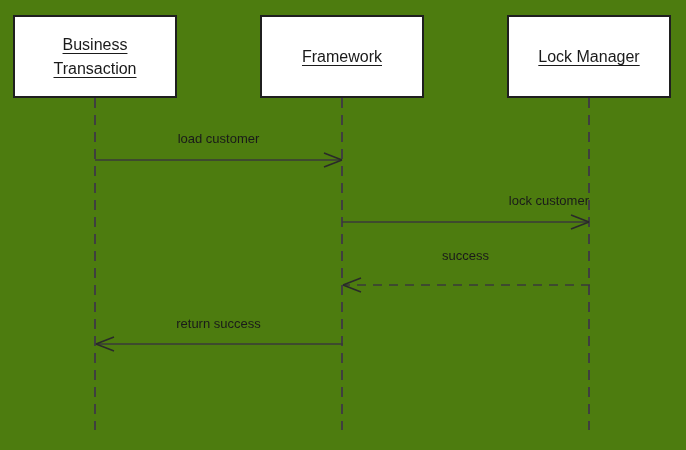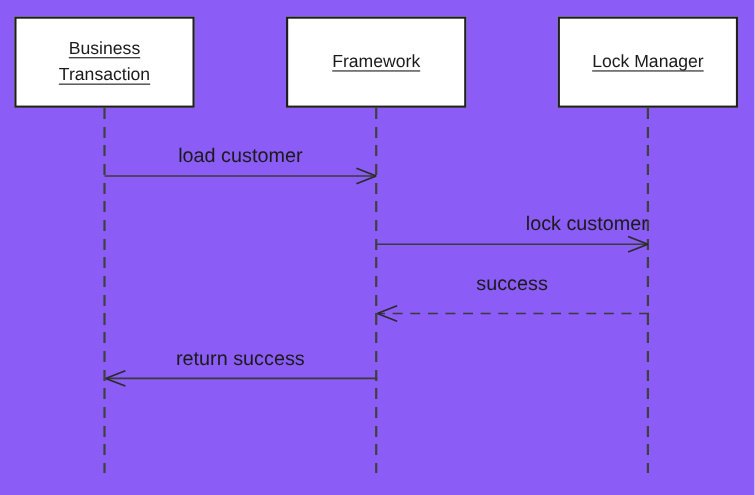--- a/index.html
+++ b/index.html
@@ -4,21 +4,21 @@
 <style>
   html, body {
     margin: 0;
     padding: 0;
     background: #ffffff;
   }
   .diagram {
     position: relative;
     width: 686px;
     height: 450px;
-    background: #8b5cf6;
+    background: #4d7c0f;
     font-family: "Liberation Sans", sans-serif;
     color: #1a1a1a;
     overflow: hidden;
   }
   .actor-box {
     position: absolute;
     top: 15px;
     width: 164px;
     height: 83px;
     box-sizing: border-box;
@@ -48,21 +48,21 @@
     background: repeating-linear-gradient(
       to bottom,
       #3f3f3f 0px, #3f3f3f 10px,
       transparent 10px, transparent 17px
     );
   }
   .message-label {
     position: absolute;
     width: 247px;
     text-align: center;
-    font-size: 18px;
+    font-size: 13px;
     color: #1a1a1a;
     white-space: nowrap;
   }
   .message-arrow {
     position: absolute;
     width: 250px;
     height: 24px;
     display: block;
   }
   .box-bt { left: 13px; }

